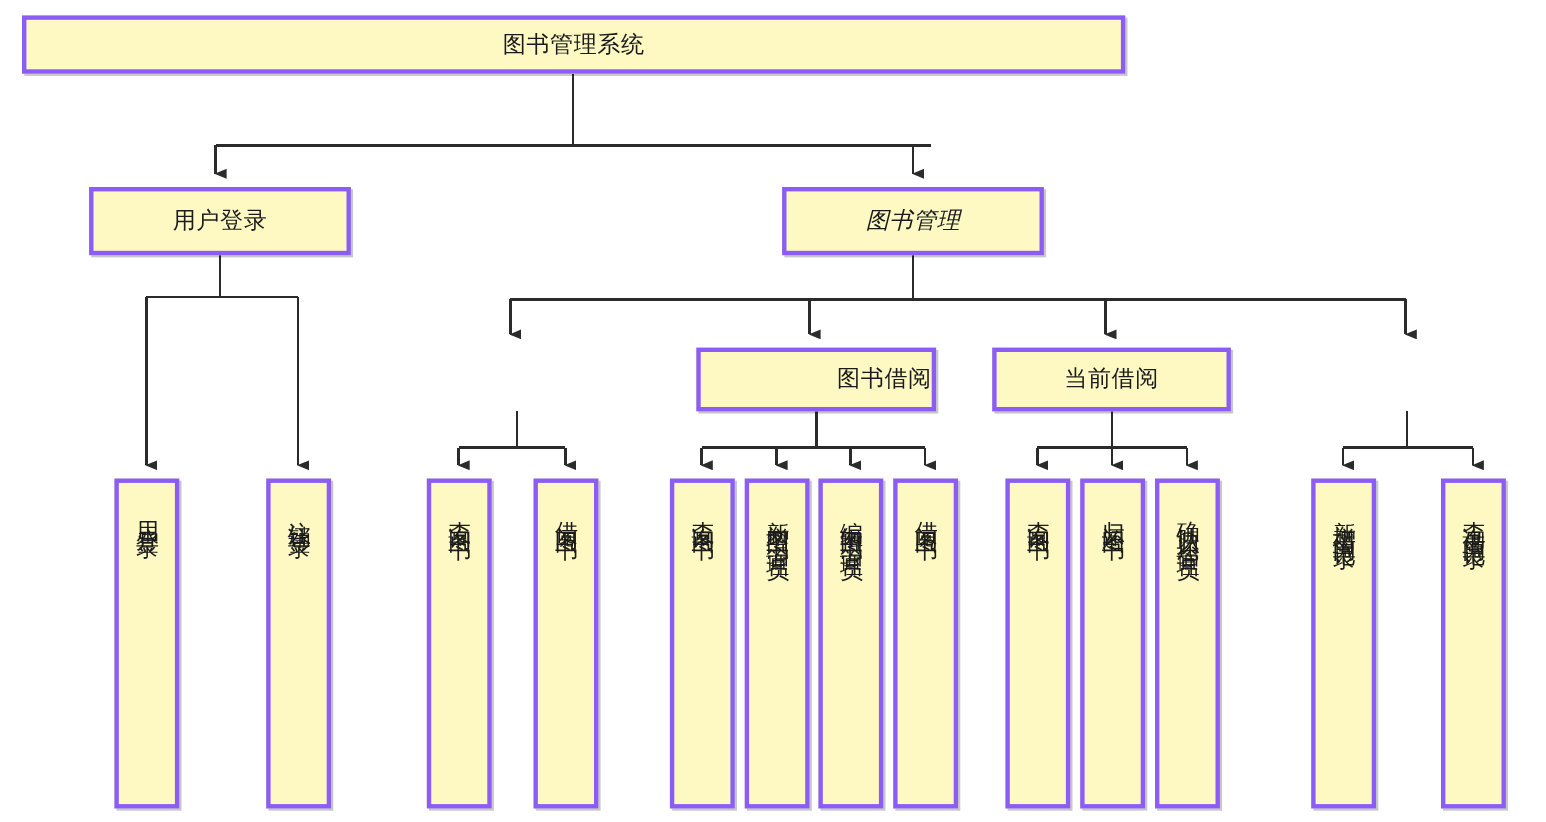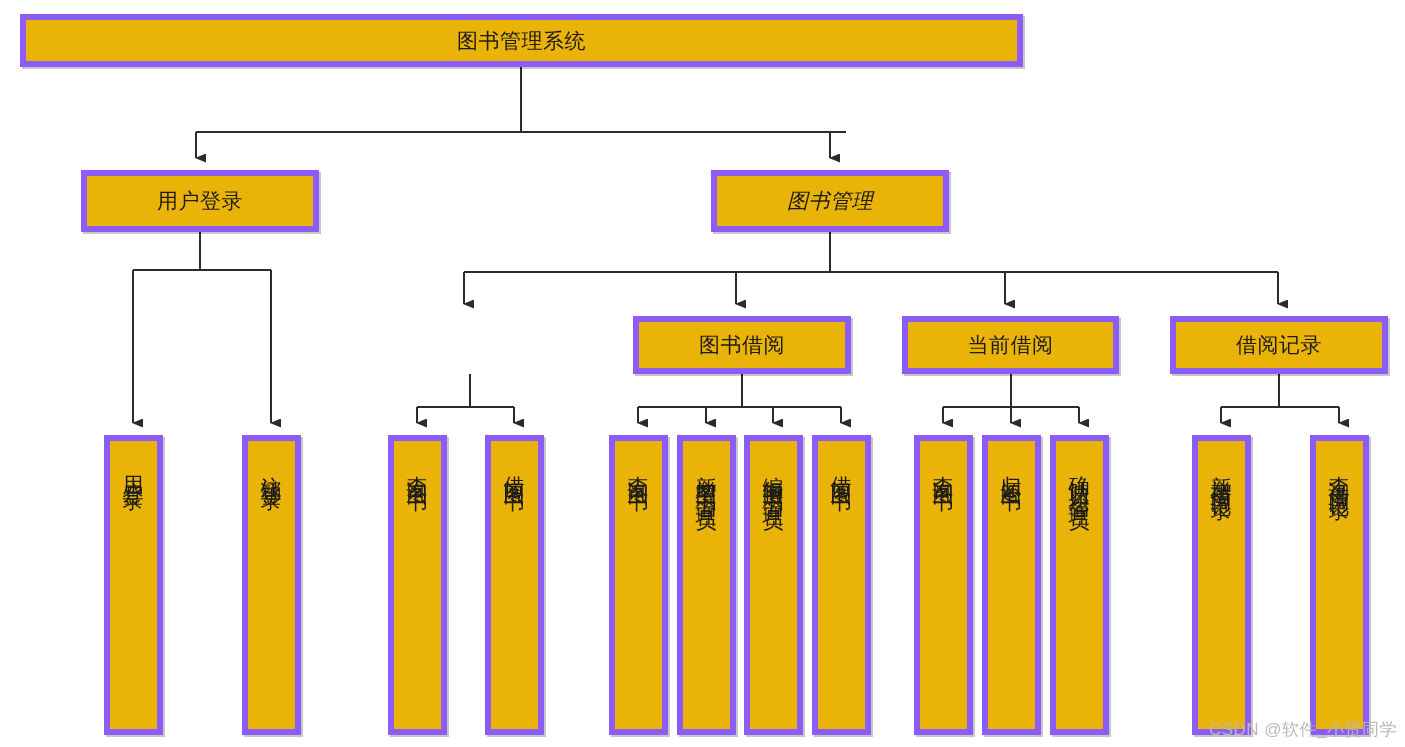--- a/index.html
+++ b/index.html
@@ -16,22 +16,22 @@
   }
   #diagram-root {
     position: absolute;
     left: 0; top: 0;
     width: 1405px;
     height: 747px;
   }
   .node-box {
     position: absolute;
     box-sizing: border-box;
-    background: #eab308;
-    border: 6px solid #8b5cf6;
+    background: #fef9c3;
+    border: 4px solid #8b5cf6;
     box-shadow: 2px 2px 0 rgba(0,0,0,0.22);
     display: flex;
     align-items: center;
     justify-content: center;
     overflow: hidden;
   }
   .node-label-h {
     font-size: 21px;
     color: #1b1b1b;
     line-height: 1.2;
@@ -129,28 +129,25 @@
     <span class="node-label-h">图书管理系统</span>
   </div>
 
   <div class="node-box" style="left: 81px; top: 170px; width: 238px; height: 62px;">
     <span class="node-label-h">用户登录</span>
   </div>
   <div class="node-box" style="left: 711px; top: 170px; width: 238px; height: 62px; font-style: italic;">
     <span class="node-label-h">图书管理</span>
   </div>
 
-  <div class="node-box" style="left: 633px; top: 316px; width: 218px; height: 58px;">
+  <div class="node-box" style="left: 633px; top: 316px; width: 218px; height: 58px; justify-content: flex-end;">
     <span class="node-label-h">图书借阅</span>
   </div>
   <div class="node-box" style="left: 902px; top: 316px; width: 217px; height: 58px;">
     <span class="node-label-h">当前借阅</span>
-  </div>
-  <div class="node-box" style="left: 1170px; top: 316px; width: 218px; height: 58px;">
-    <span class="node-label-h">借阅记录</span>
   </div>
 
   <div class="node-box vertical" style="left: 104px; top: 435px; width: 59px; height: 300px;">
     <span class="node-label-v">用户登录</span>
   </div>
   <div class="node-box vertical" style="left: 242px; top: 435px; width: 59px; height: 300px;">
     <span class="node-label-v">注销登录</span>
   </div>
   <div class="node-box vertical" style="left: 388px; top: 435px; width: 59px; height: 300px;">
     <span class="node-label-v">查询图书</span>
@@ -179,15 +176,14 @@
   <div class="node-box vertical" style="left: 1050px; top: 435px; width: 59px; height: 300px;">
     <span class="node-label-v">确认归还（管理员）</span>
   </div>
   <div class="node-box vertical" style="left: 1192px; top: 435px; width: 59px; height: 300px;">
     <span class="node-label-v">新增借阅记录</span>
   </div>
   <div class="node-box vertical" style="left: 1310px; top: 435px; width: 59px; height: 300px;">
     <span class="node-label-v">查询借阅记录</span>
   </div>
 
-  <div class="watermark">CSDN @软件_小贺同学</div>
 
 </div>
 
 </body></html>

